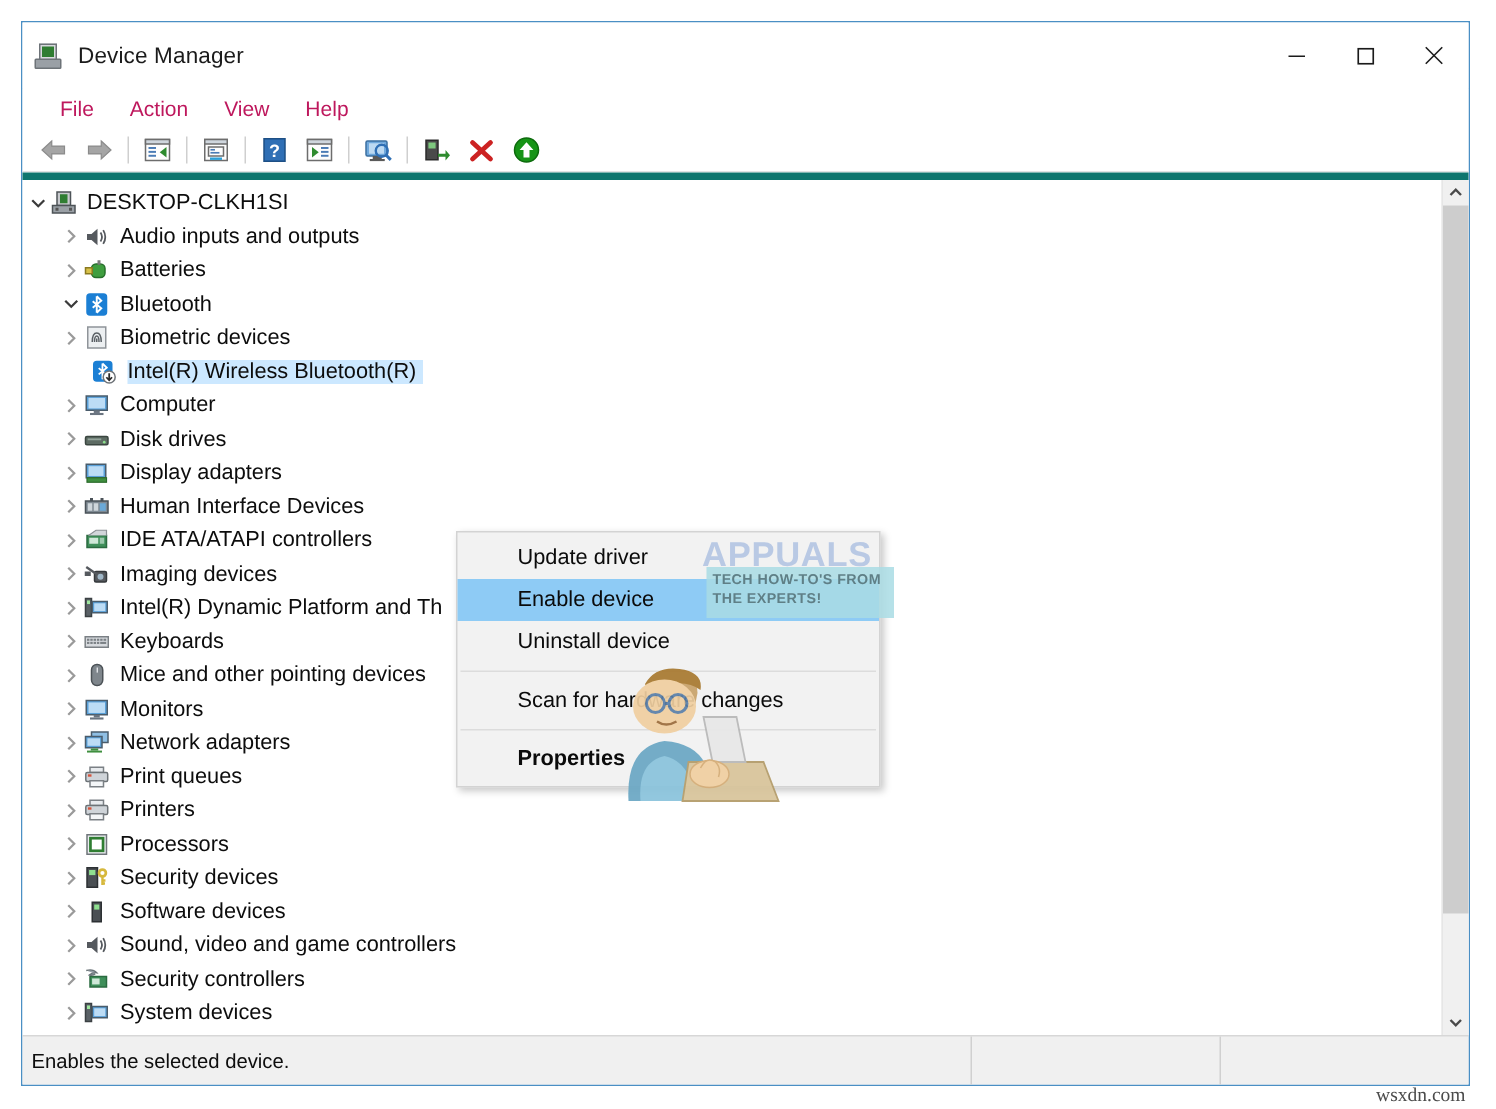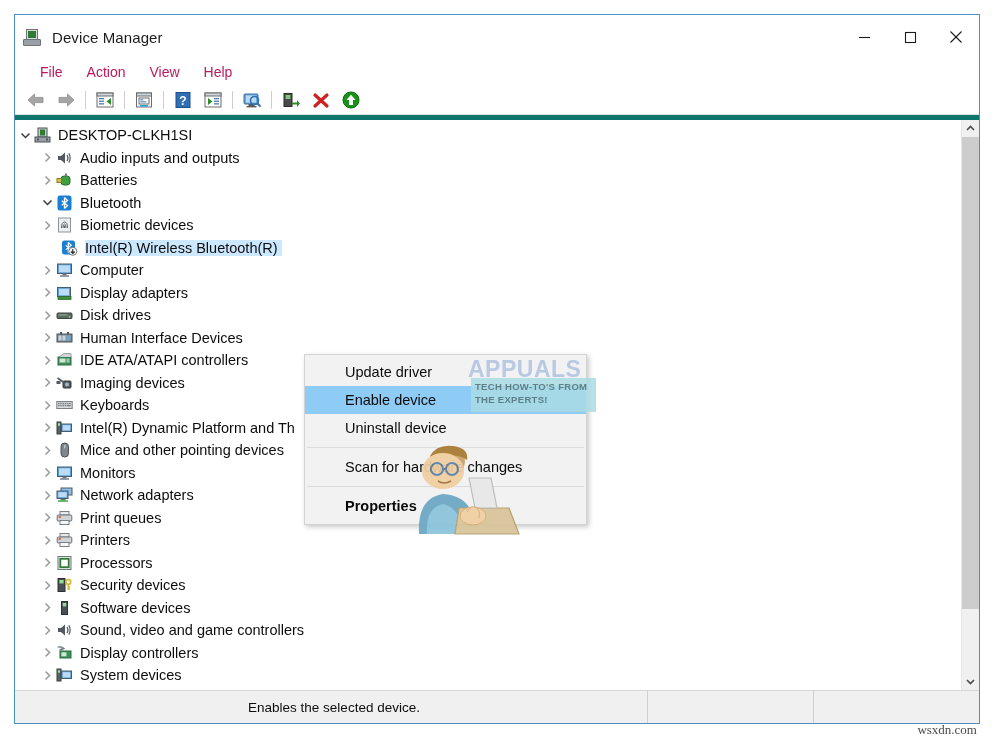--- a/index.html
+++ b/index.html
@@ -122,21 +122,21 @@
   }
   .sb-track{flex:1 1 auto;position:relative;background:#f0f0f0;}
   .sb-thumb{
     position:absolute;left:0;right:0;top:0;height:88%;
     background:#cdcdcd;
   }
   
   #statusbar{
     height:32px;flex:0 0 32px;
     background:#f0f0f0;border-top:1px solid #d7d7d7;
-    display:flex;align-items:center;position:relative;text-align:center;
+    display:flex;align-items:center;position:relative;
   }
   #status-text{
     font-size:13.5px;color:#0d0d0d;padding-left:6px;flex:1 1 auto;
   }
   .sb-panel{
     width:165px;height:100%;border-left:1px solid #d0d0d0;flex:0 0 165px;
   }
   
   #ctxmenu{
     position:absolute;left:289px;top:234px;
@@ -424,42 +424,42 @@
       </div>
 
       <div class="row lvl1">
         <div class="twisty">
           <svg width="11" height="11" viewBox="0 0 11 11">
               <path d="M3.5 1.5 L7.5 5.5 L3.5 9.5" fill="none" stroke="#9a9a9a" stroke-width="1.5"></path>
             </svg>
         </div>
         <div class="ticon">
           <svg width="17" height="16" viewBox="0 0 17 16">
+            <rect x="1" y="6" width="15" height="5.5" rx="1" fill="#5d6b63" stroke="#3b4640" stroke-width="1"></rect>
+            <rect x="2.5" y="7.3" width="9" height="1.2" fill="#93a39a"></rect>
+            <circle cx="13.5" cy="9.8" r="0.9" fill="#8de08d"></circle>
+          </svg>
+        </div>
+        <div class="tlabel">Disk drives</div>
+      </div>
+
+      <div class="row lvl1">
+        <div class="twisty">
+          <svg width="11" height="11" viewBox="0 0 11 11">
+              <path d="M3.5 1.5 L7.5 5.5 L3.5 9.5" fill="none" stroke="#9a9a9a" stroke-width="1.5"></path>
+            </svg>
+        </div>
+        <div class="ticon">
+          <svg width="17" height="16" viewBox="0 0 17 16">
             <rect x="1.5" y="2.5" width="13" height="9" fill="#5aa0d8" stroke="#4a5c6b" stroke-width="1"></rect>
             <rect x="3" y="3.8" width="10" height="6.5" fill="#bcdcf5"></rect>
             <rect x="2" y="11.5" width="13" height="3" fill="#3f8f3f" stroke="#2c6b2c" stroke-width="0.8"></rect>
           </svg>
         </div>
         <div class="tlabel">Display adapters</div>
-      </div>
-
-      <div class="row lvl1">
-        <div class="twisty">
-          <svg width="11" height="11" viewBox="0 0 11 11">
-              <path d="M3.5 1.5 L7.5 5.5 L3.5 9.5" fill="none" stroke="#9a9a9a" stroke-width="1.5"></path>
-            </svg>
-        </div>
-        <div class="ticon">
-          <svg width="17" height="16" viewBox="0 0 17 16">
-            <rect x="1" y="6" width="15" height="5.5" rx="1" fill="#5d6b63" stroke="#3b4640" stroke-width="1"></rect>
-            <rect x="2.5" y="7.3" width="9" height="1.2" fill="#93a39a"></rect>
-            <circle cx="13.5" cy="9.8" r="0.9" fill="#8de08d"></circle>
-          </svg>
-        </div>
-        <div class="tlabel">Disk drives</div>
       </div>
 
       <div class="row lvl1">
         <div class="twisty">
           <svg width="11" height="11" viewBox="0 0 11 11">
               <path d="M3.5 1.5 L7.5 5.5 L3.5 9.5" fill="none" stroke="#9a9a9a" stroke-width="1.5"></path>
             </svg>
         </div>
         <div class="ticon">
           <svg width="17" height="16" viewBox="0 0 17 16">
@@ -499,20 +499,37 @@
         </div>
         <div class="ticon">
           <svg width="17" height="16" viewBox="0 0 17 16">
             <rect x="7" y="6" width="8" height="7" rx="1" fill="#55595e" stroke="#35383b" stroke-width="1"></rect>
             <circle cx="11" cy="9.5" r="2" fill="#9fb6c6"></circle>
             <path d="M1.5 3 L8 7.5" stroke="#55595e" stroke-width="1.6"></path>
             <rect x="0.5" y="6" width="4" height="3" fill="#55595e"></rect>
           </svg>
         </div>
         <div class="tlabel">Imaging devices</div>
+      </div>
+
+      <div class="row lvl1">
+        <div class="twisty">
+          <svg width="11" height="11" viewBox="0 0 11 11">
+              <path d="M3.5 1.5 L7.5 5.5 L3.5 9.5" fill="none" stroke="#9a9a9a" stroke-width="1.5"></path>
+            </svg>
+        </div>
+        <div class="ticon">
+          <svg width="17" height="16" viewBox="0 0 17 16">
+            <rect x="1" y="2" width="4" height="12" fill="#5a6166" stroke="#3b4043" stroke-width="1"></rect>
+            <rect x="2" y="3.3" width="2" height="2.4" fill="#9fe89f"></rect>
+            <rect x="5.5" y="4" width="10" height="7.5" fill="#5aa0d8" stroke="#4a5c6b" stroke-width="1"></rect>
+            <rect x="6.8" y="5.2" width="7.4" height="5.2" fill="#bcdcf5"></rect>
+          </svg>
+        </div>
+        <div class="tlabel">Intel(R) Dynamic Platform and Th</div>
       </div>
 
       <div class="row lvl1">
         <div class="twisty">
           <svg width="11" height="11" viewBox="0 0 11 11">
               <path d="M3.5 1.5 L7.5 5.5 L3.5 9.5" fill="none" stroke="#9a9a9a" stroke-width="1.5"></path>
             </svg>
         </div>
         <div class="ticon">
           <svg width="17" height="16" viewBox="0 0 17 16">
@@ -536,37 +553,20 @@
       </div>
 
       <div class="row lvl1">
         <div class="twisty">
           <svg width="11" height="11" viewBox="0 0 11 11">
               <path d="M3.5 1.5 L7.5 5.5 L3.5 9.5" fill="none" stroke="#9a9a9a" stroke-width="1.5"></path>
             </svg>
         </div>
         <div class="ticon">
           <svg width="17" height="16" viewBox="0 0 17 16">
-            <rect x="1" y="2" width="4" height="12" fill="#5a6166" stroke="#3b4043" stroke-width="1"></rect>
-            <rect x="2" y="3.3" width="2" height="2.4" fill="#9fe89f"></rect>
-            <rect x="5.5" y="4" width="10" height="7.5" fill="#5aa0d8" stroke="#4a5c6b" stroke-width="1"></rect>
-            <rect x="6.8" y="5.2" width="7.4" height="5.2" fill="#bcdcf5"></rect>
-          </svg>
-        </div>
-        <div class="tlabel">Intel(R) Dynamic Platform and Th</div>
-      </div>
-
-      <div class="row lvl1">
-        <div class="twisty">
-          <svg width="11" height="11" viewBox="0 0 11 11">
-              <path d="M3.5 1.5 L7.5 5.5 L3.5 9.5" fill="none" stroke="#9a9a9a" stroke-width="1.5"></path>
-            </svg>
-        </div>
-        <div class="ticon">
-          <svg width="17" height="16" viewBox="0 0 17 16">
             <rect x="5" y="1" width="7.5" height="14" rx="3.6" fill="#7f868c" stroke="#4c5257" stroke-width="1"></rect>
             <rect x="8.4" y="3" width="0.9" height="3.4" fill="#e4e7ea"></rect>
           </svg>
         </div>
         <div class="tlabel">Mice and other pointing devices</div>
       </div>
 
       <div class="row lvl1">
         <div class="twisty">
           <svg width="11" height="11" viewBox="0 0 11 11">
@@ -705,21 +705,21 @@
               <path d="M3.5 1.5 L7.5 5.5 L3.5 9.5" fill="none" stroke="#9a9a9a" stroke-width="1.5"></path>
             </svg>
         </div>
         <div class="ticon">
           <svg width="17" height="16" viewBox="0 0 17 16">
             <rect x="4" y="6" width="11" height="7" fill="#3f8f5a" stroke="#2b6b40" stroke-width="1"></rect>
             <rect x="5.4" y="7.3" width="5" height="4" fill="#cfe8d8"></rect>
             <path d="M1.5 2 Q6 0.8 8.5 3.5 Q5.5 3 3.5 5 Q6 5.6 7.5 4.2" fill="#9aa4ac" stroke="#6b7479" stroke-width="0.9"></path>
           </svg>
         </div>
-        <div class="tlabel">Display controllers</div>
+        <div class="tlabel">Security controllers</div>
       </div>
 
       <div class="row lvl1">
         <div class="twisty">
           <svg width="11" height="11" viewBox="0 0 11 11">
               <path d="M3.5 1.5 L7.5 5.5 L3.5 9.5" fill="none" stroke="#9a9a9a" stroke-width="1.5"></path>
             </svg>
         </div>
         <div class="ticon">
           <svg width="17" height="16" viewBox="0 0 17 16">

